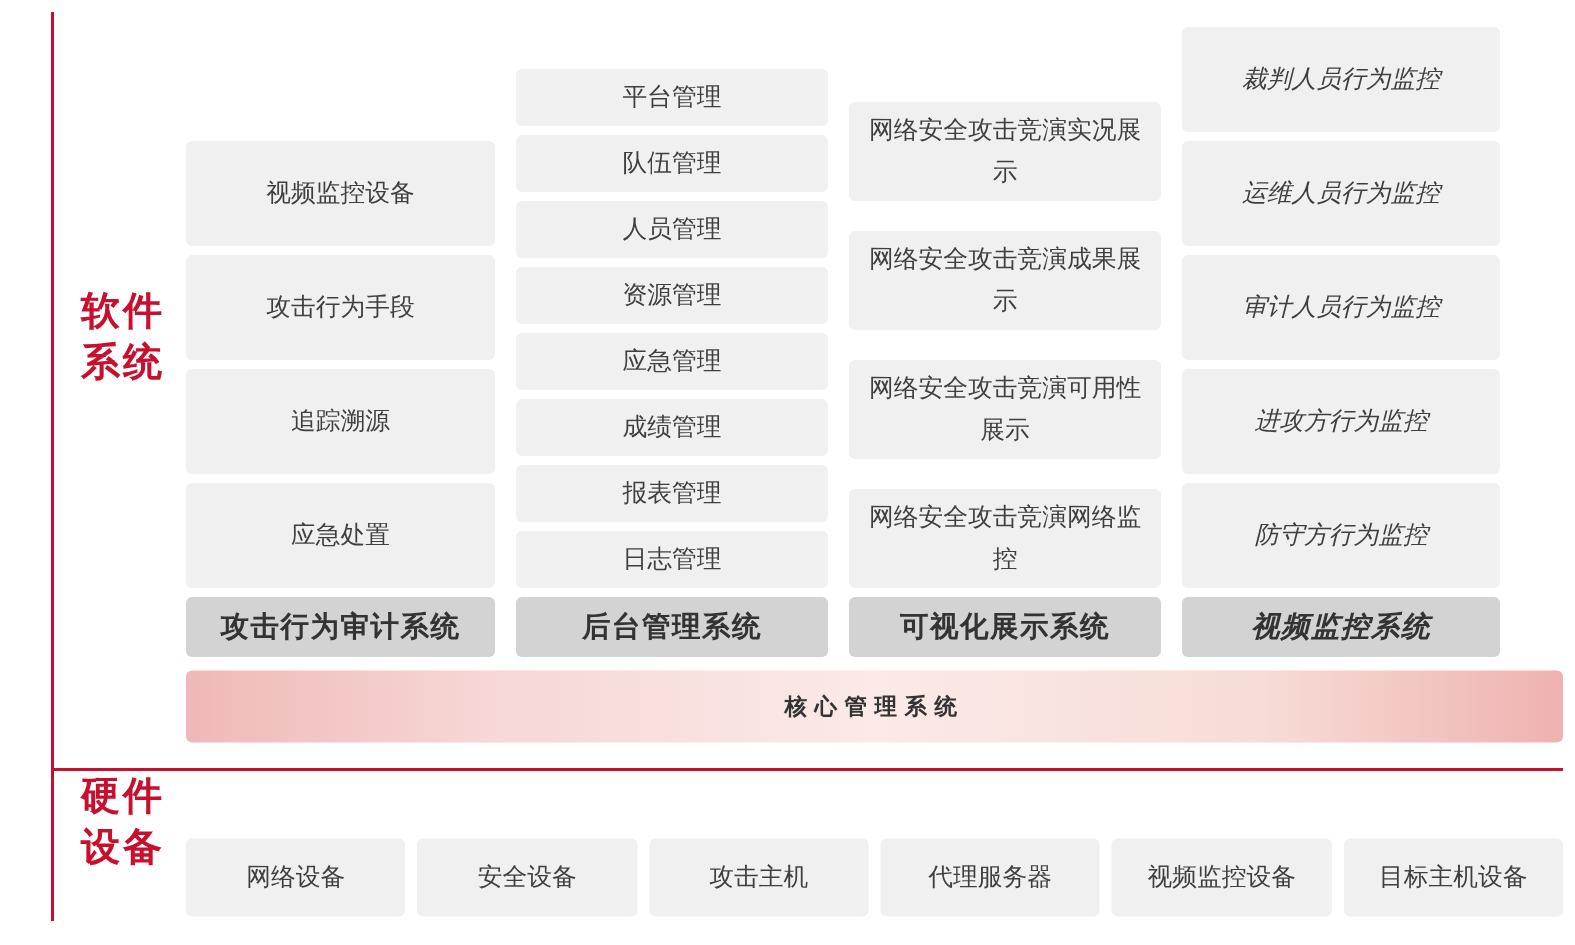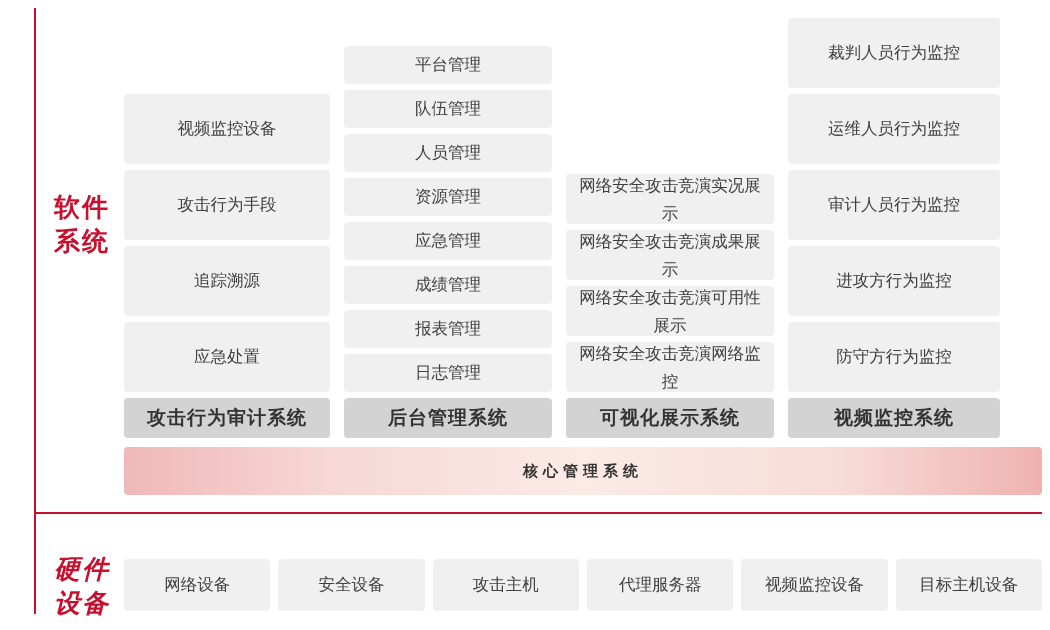--- a/index.html
+++ b/index.html
@@ -48,60 +48,60 @@
     color: #c8102e;
     font-weight: bold;
     font-size: 26px;
     line-height: 34px;
     letter-spacing: 2px;
   }
   .section-label .l1,
   .section-label .l2 { display: block; }
 
   #label-software { left: 40px; top: 190px; }
-  #label-hardware { left: 40px; top: 552px; font-style: italic; }
+  #label-hardware { left: 40px; top: 513px; }
 
   
   .columns {
     position: absolute;
     left: 124px;
     top: 18px;
     width: 918px;
     display: flex;
     gap: 14px;
   }
   .column {
     display: flex;
     flex-direction: column;
     justify-content: flex-end;
     flex: 1 1 0;
   }
   .column.c1 { flex: 0 0 206px; }
   .column.c2 { flex: 0 0 208px; }
   .column.c3 { flex: 0 0 208px; }
-  .column.c4 { flex: 0 0 212px; }
+  .column.c4 { flex: 0 0 212px; font-style: italic; }
 
   .cell {
     background: #f0f0f0;
     border-radius: 4px;
     color: #3f3f3f;
     font-size: 16.5px;
     display: flex;
     align-items: center;
     justify-content: center;
     text-align: center;
     padding: 0 6px;
     box-sizing: border-box;
     margin-bottom: 6px;
   }
   .cell.two-line {
     line-height: 28px;
   }
   .cell.h-tall { height: 70px; }
-  .cell.h-mid  { height: 50px; }
+  .cell.h-mid  { height: 66px; margin-top: 14px; }
   .cell.h-sm2  { height: 38px; }
 
   .footer-cell {
     background: #d3d3d3;
     border-radius: 4px;
     height: 40px;
     display: flex;
     align-items: center;
     justify-content: center;
     font-size: 19px;

